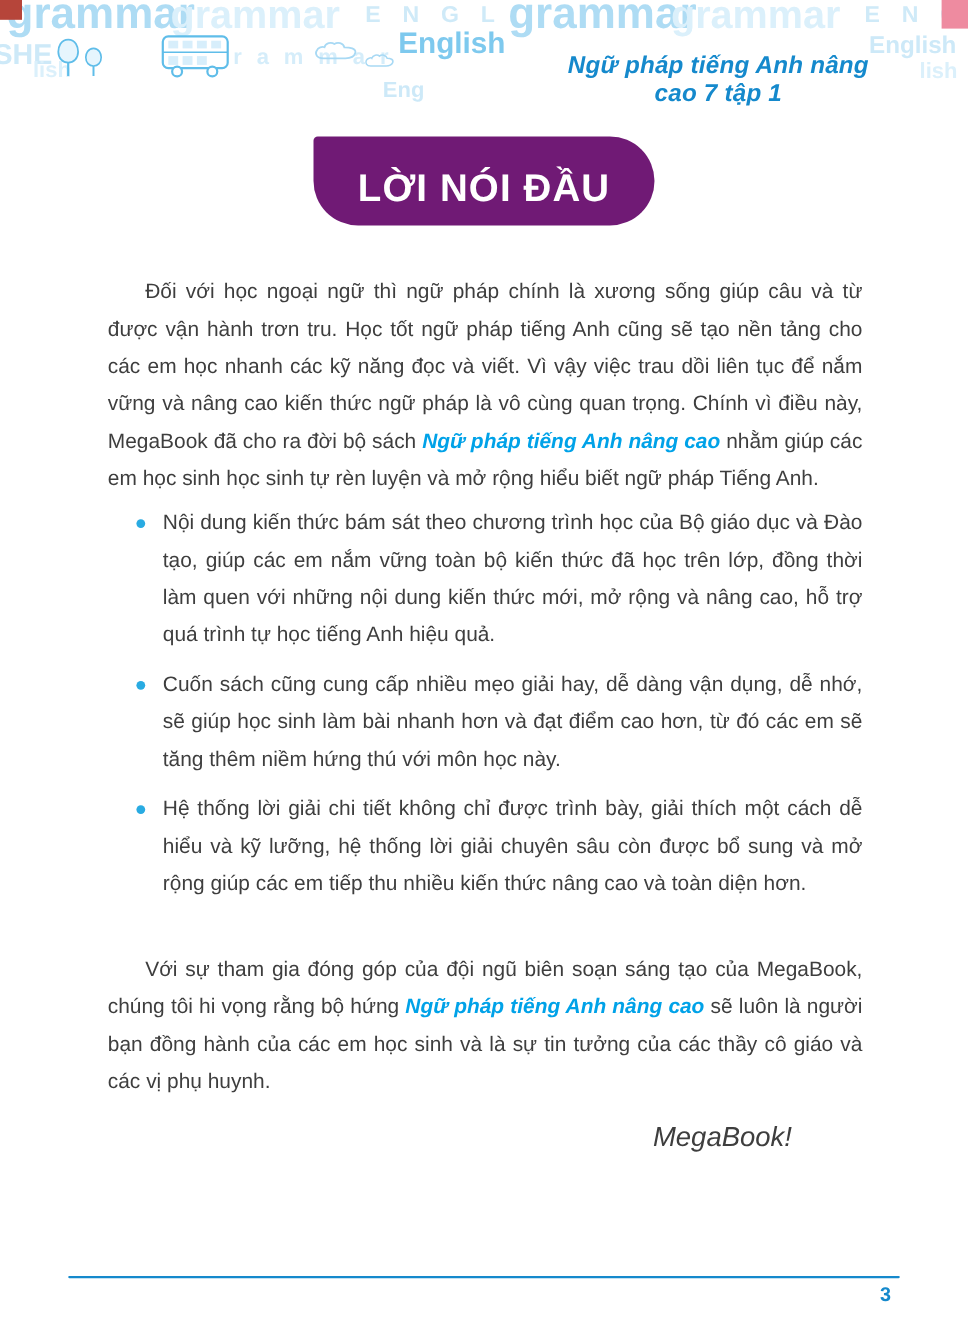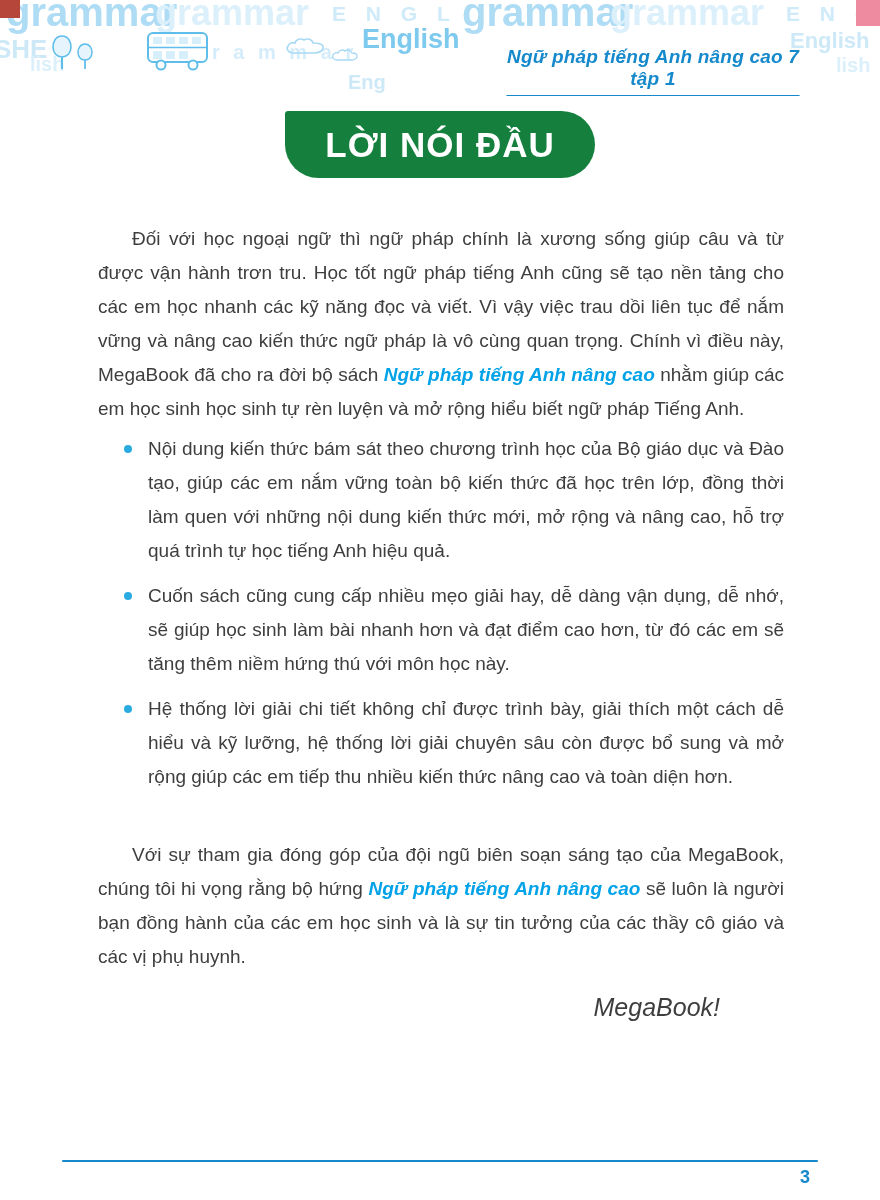--- a/index.html
+++ b/index.html
@@ -33,32 +33,32 @@
 
   .decor-icon { position:absolute; }
   .tree-1  { left:50px;  top:34px; }
   .tree-2  { left:76px;  top:42px; }
   .bus     { left:146px; top:30px; }
   .cloud-1 { left:284px; top:36px; }
   .cloud-2 { left:330px; top:48px; }
 
   .running-title { position:absolute; top:46px; right:80px; width:294px; text-align:center; }
   .running-title .rt-text {
-    color:#1589cc; font-weight:bold; font-style:italic; font-size:19px;
+    color:#1589cc; font-weight:bold; font-style:italic; font-size:22px;
     letter-spacing:0.2px;
     text-align:right;
   }
   .running-rule { height:3px; background:#1589cc; margin-top:5px; border-radius:2px; }
 
   
   .badge {
-    width:fit-content; margin:15px auto 36px;
-    background:#15803d; color:#ffffff;
+    width:fit-content; margin:28px auto 36px;
+    background:#701a75; color:#ffffff;
     font-weight:bold; font-size:35px; letter-spacing:1px;
-    padding:14px 40px 13px;
+    padding:28px 40px 13px;
     border-radius:4px 42px 42px 42px;
   }
 
   
   .content { padding:0 96px 0 98px; font-size:19px; line-height:34px; text-align:justify; }
   .para { text-indent:34px; margin-bottom:6px;margin-top:44px; }
   .hl { color:#00a2e8; font-weight:bold; font-style:italic; }
   .lead { font-style:italic; text-indent:34px; margin-bottom:9px; }
 
   ul.bullets { list-style:none; margin-bottom:2px; }

